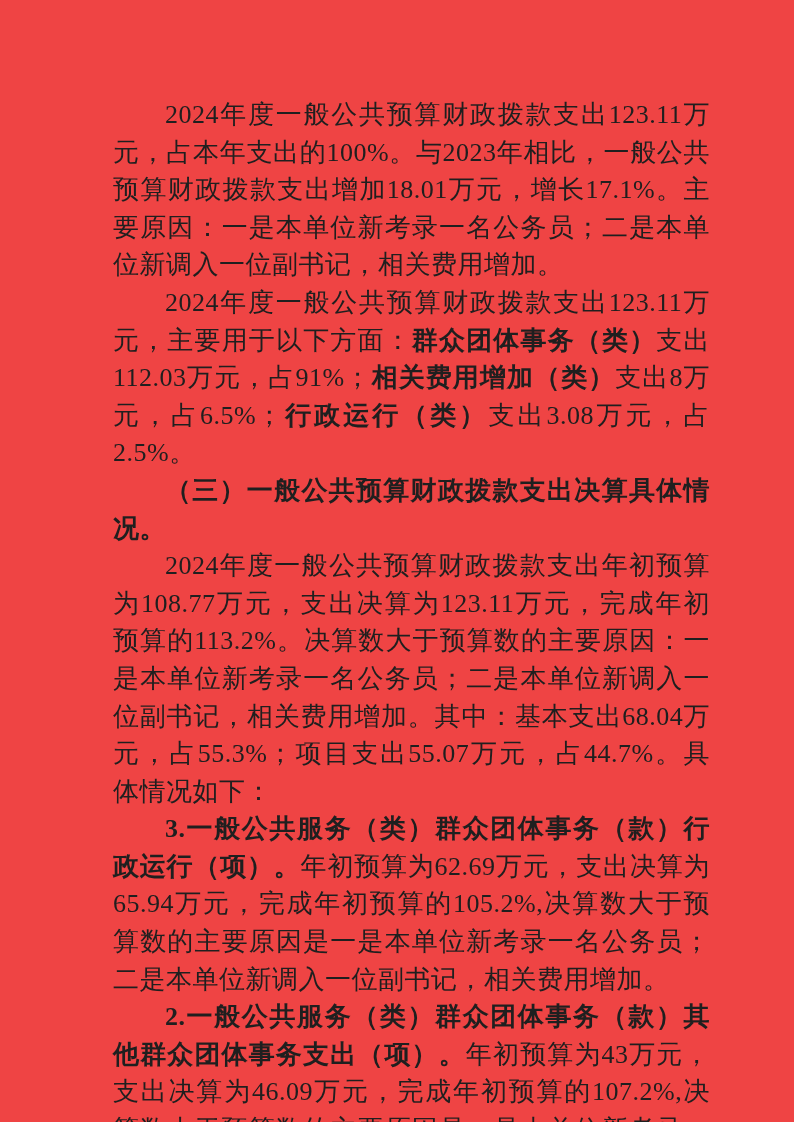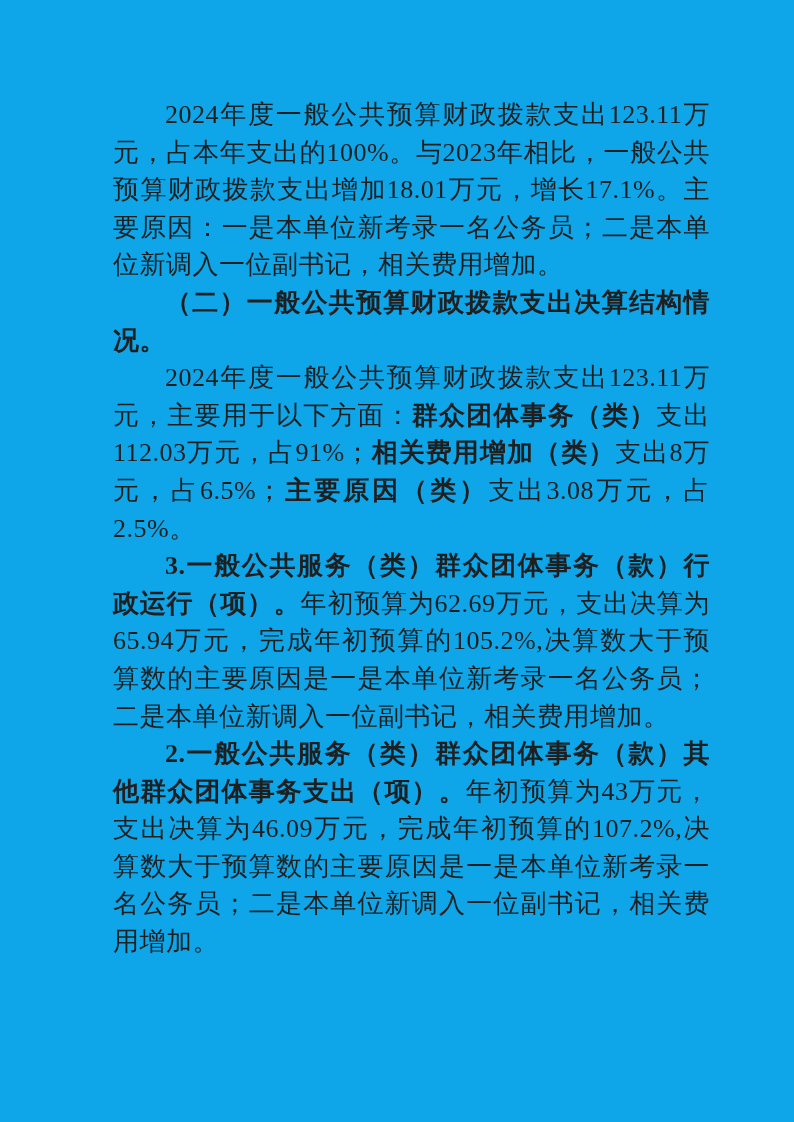--- a/index.html
+++ b/index.html
@@ -5,21 +5,21 @@
   * { box-sizing: border-box; }
   html, body { margin: 0; padding: 0; }
   body {
     width: 794px; height: 1122px;
     background: #ffffff;
     font-family: "Liberation Serif", "DejaVu Serif", serif;
   }
   .page {
     position: relative;
     width: 794px; height: 1122px;
-    background: #0ea5e9;
+    background: #ef4444;
     overflow: hidden;
   }
   .doc-body {
     position: absolute;
     left: 113px; top: 96px;
     width: 597px;
     color: #1f1f1f;
     font-size: 26px;
     line-height: 37.6px;
     text-align: justify;
@@ -31,18 +31,19 @@
   }
   .run { font-weight: normal; }
   .run.bold { font-weight: bold; }
 </style>
 </head>
 <body>
 
 <div class="page">
   <div class="doc-body">
       <p class="para"><span class="run">2024年度一般公共预算财政拨款支出123.11万元，占本年支出的100%。与2023年相比，一般公共预算财政拨款支出增加18.01万元，增长17.1%。主要原因：一是本单位新考录一名公务员；二是本单位新调入一位副书记，相关费用增加。</span></p>
-      <p class="para heading"><span class="run bold">（二）一般公共预算财政拨款支出决算结构情况。</span></p>
-      <p class="para"><span class="run">2024年度一般公共预算财政拨款支出123.11万元，主要用于以下方面：</span><span class="run bold">群众团体事务（类）</span><span class="run">支出112.03万元，占91%；</span><span class="run bold">相关费用增加（类）</span><span class="run">支出8万元，占6.5%；</span><span class="run bold">主要原因（类）</span><span class="run">支出3.08万元，占2.5%。</span></p>
+      <p class="para"><span class="run">2024年度一般公共预算财政拨款支出123.11万元，主要用于以下方面：</span><span class="run bold">群众团体事务（类）</span><span class="run">支出112.03万元，占91%；</span><span class="run bold">相关费用增加（类）</span><span class="run">支出8万元，占6.5%；</span><span class="run bold">行政运行（类）</span><span class="run">支出3.08万元，占2.5%。</span></p>
+      <p class="para heading"><span class="run bold">（三）一般公共预算财政拨款支出决算具体情况。</span></p>
+      <p class="para"><span class="run">2024年度一般公共预算财政拨款支出年初预算为108.77万元，支出决算为123.11万元，完成年初预算的113.2%。决算数大于预算数的主要原因：一是本单位新考录一名公务员；二是本单位新调入一位副书记，相关费用增加。其中：基本支出68.04万元，占55.3%；项目支出55.07万元，占44.7%。具体情况如下：</span></p>
       <p class="para"><span class="run bold">3.一般公共服务（类）群众团体事务（款）行政运行（项）。</span><span class="run">年初预算为62.69万元，支出决算为65.94万元，完成年初预算的105.2%,决算数大于预算数的主要原因是一是本单位新考录一名公务员；二是本单位新调入一位副书记，相关费用增加。</span></p>
       <p class="para"><span class="run bold">2.一般公共服务（类）群众团体事务（款）其他群众团体事务支出（项）。</span><span class="run">年初预算为43万元，支出决算为46.09万元，完成年初预算的107.2%,决算数大于预算数的主要原因是一是本单位新考录一名公务员；二是本单位新调入一位副书记，相关费用增加。</span></p>
     </div>
 </div>
 
 </body></html>

